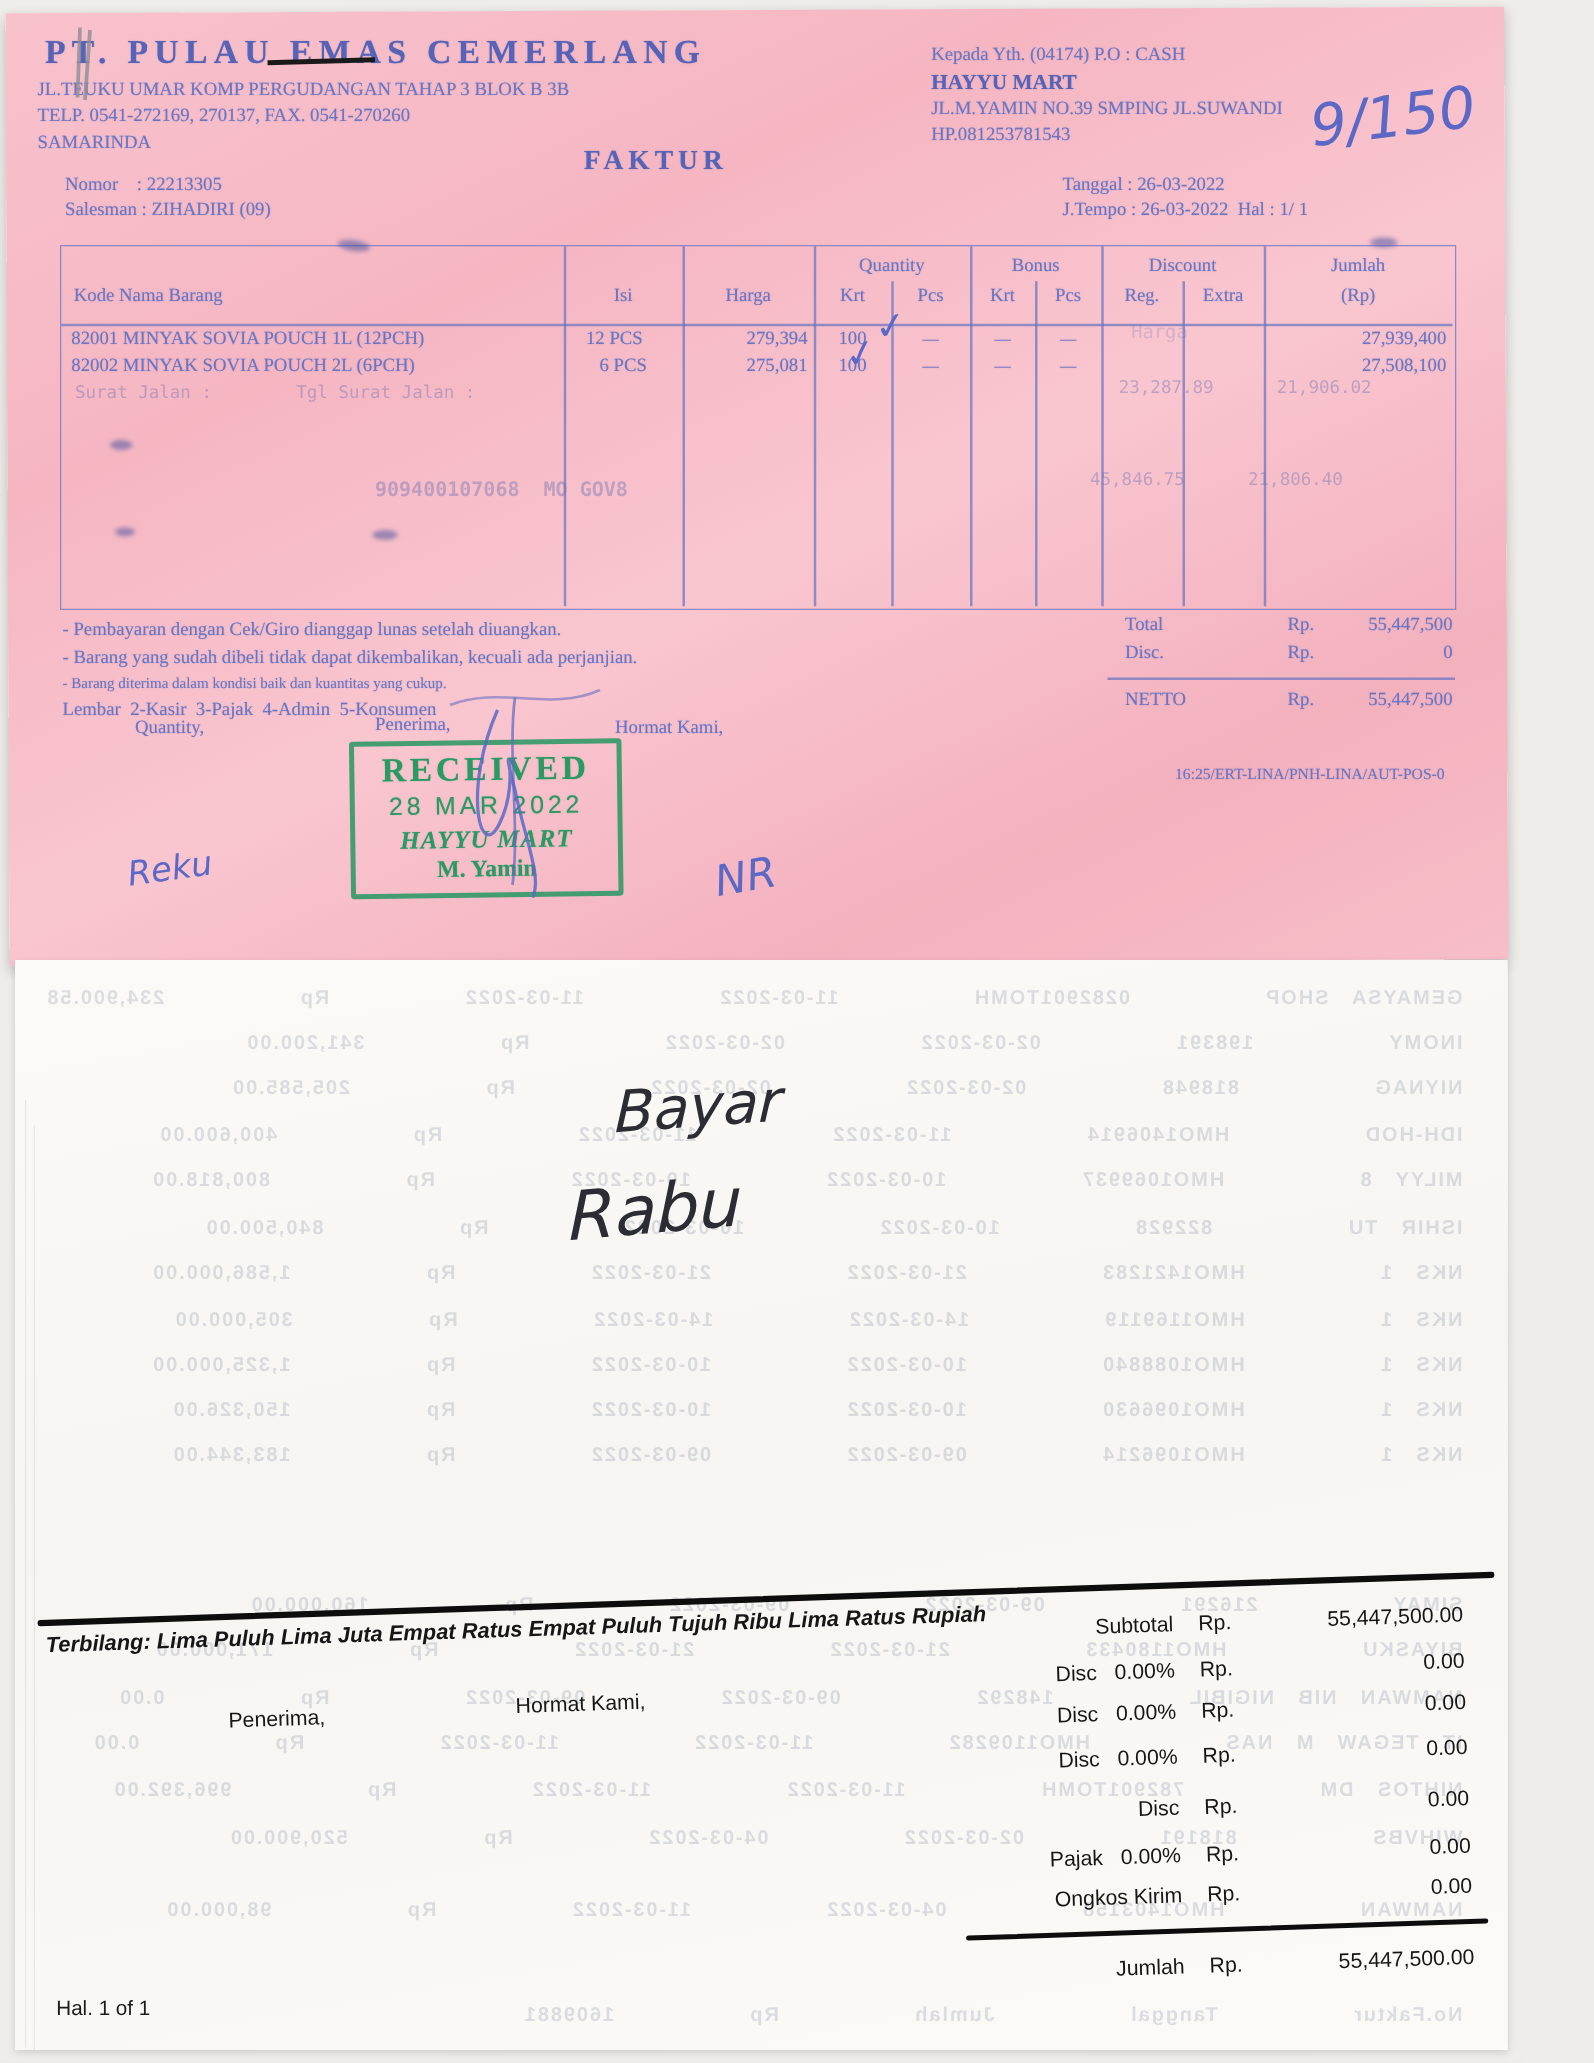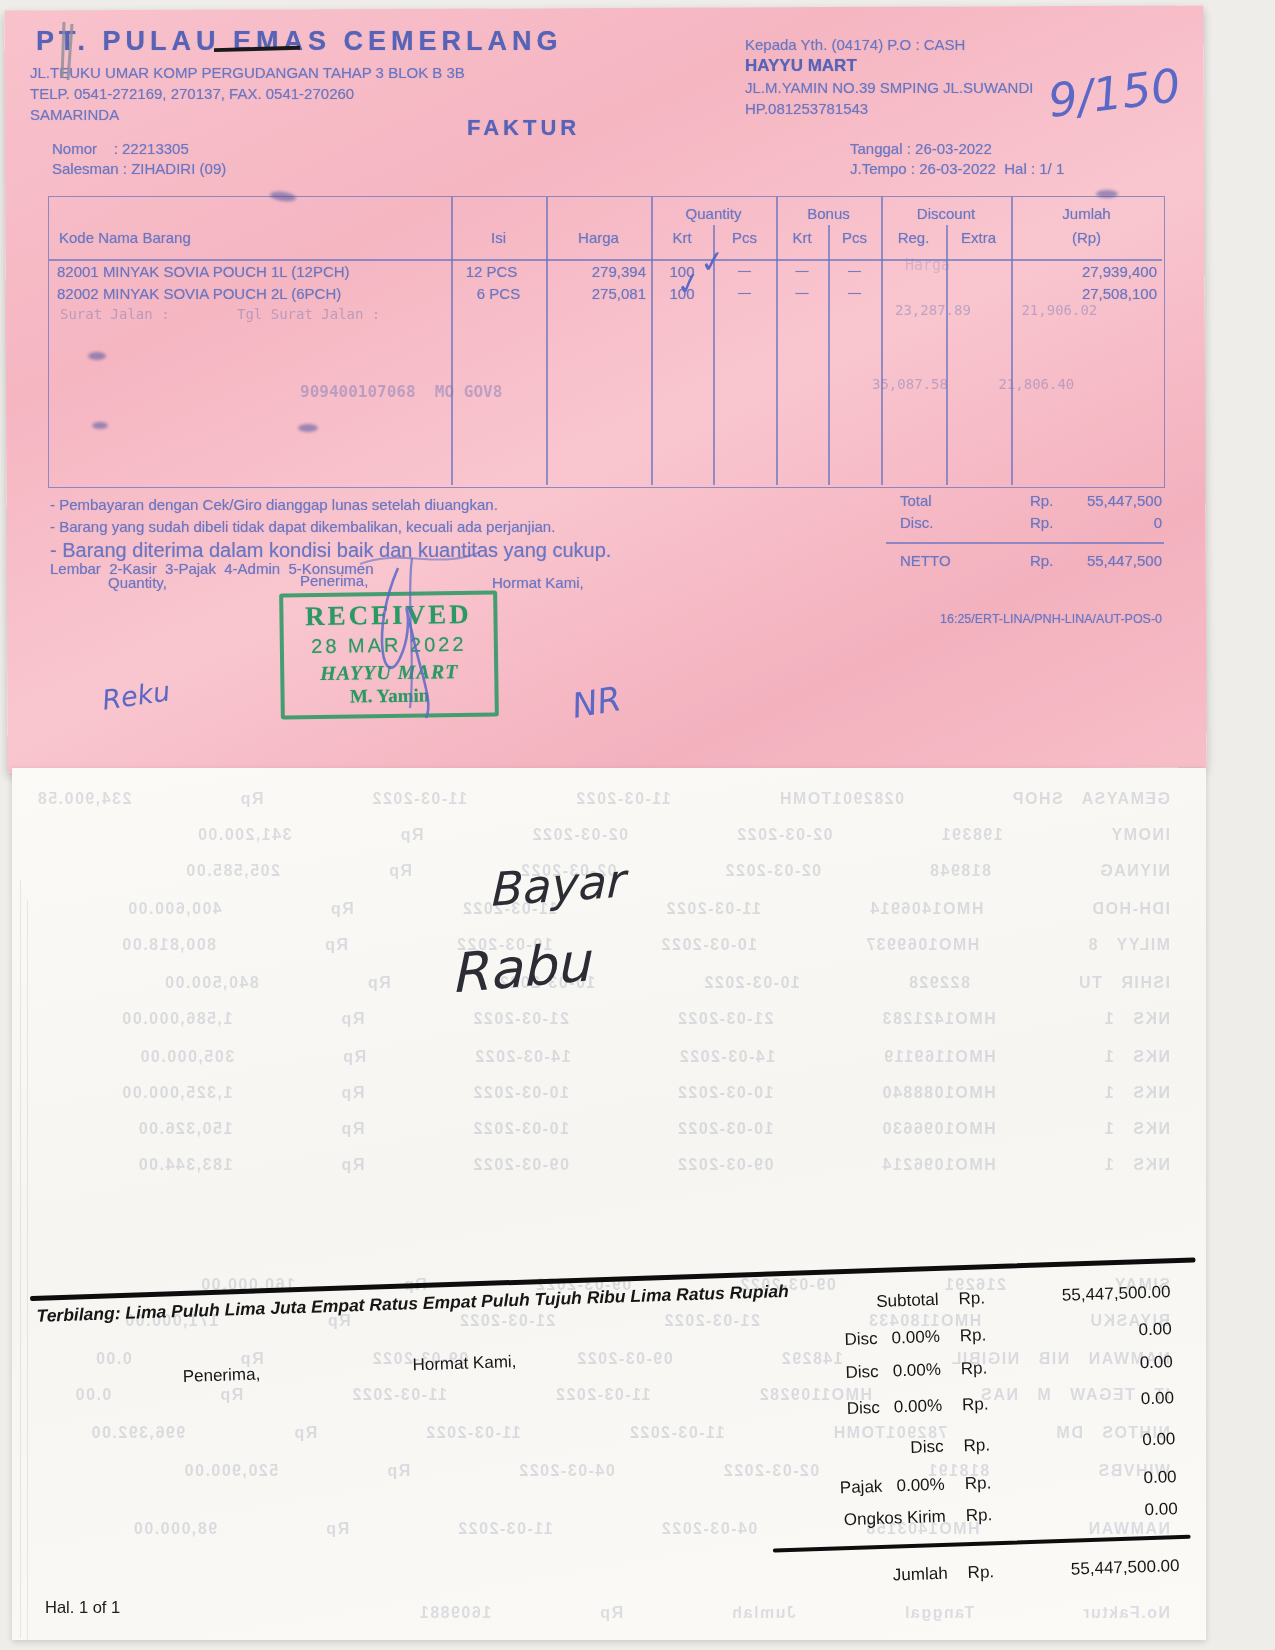--- a/index.html
+++ b/index.html
@@ -8,21 +8,21 @@
   .abs{position:absolute;}
   
   .paper-pink{position:absolute;left:6px;top:8px;width:1199px;height:762px;z-index:0;
     background:linear-gradient(155deg,#f8c2cc 0%,#f5b6c2 30%,#f9c6cf 55%,#f3b1be 80%,#f7bec8 100%);
     box-shadow:0 4px 10px rgba(0,0,0,.22);transform:rotate(-.25deg);}
   .paper-white{position:absolute;left:12px;top:768px;width:1194px;height:872px;z-index:0;
     background:linear-gradient(170deg,#fbfaf6 0%,#f6f5f1 45%,#fbfaf7 100%);
     box-shadow:0 2px 6px rgba(0,0,0,.15);}
   .edge{position:absolute;width:1px;background:rgba(0,0,0,.07);z-index:1;}
   
-  .mono{font-family:Liberation Sans, sans-serif;}
+  .mono{font-family:Liberation Serif, serif;}
   .ink{color:#6b76c3;text-shadow:0 0 1px rgba(107,118,195,.55);}
   .inkb{color:#5663b6;font-weight:bold;text-shadow:0 0 1px rgba(86,99,182,.6);}
   .pre{white-space:pre;}
   .z2{z-index:2;} .z3{z-index:3;} .z4{z-index:4;}
   
   .vl{position:absolute;width:1.5px;background:rgba(104,116,194,.72);}
   .hl{position:absolute;height:1.5px;background:rgba(104,116,194,.72);}
   .tbl{position:absolute;left:48px;top:196px;width:1115px;height:290px;
        border:1.6px solid rgba(104,116,194,.75);z-index:2;}
   
@@ -85,21 +85,21 @@
   <div class="abs z2 mono inkb" style="left:467px;top:115px;font-size:22px;letter-spacing:4px;">FAKTUR</div>
   <div class="abs z2 mono ink pre" style="left:52px;top:140px;font-size:15px;">Nomor    : 22213305</div>
   <div class="abs z2 mono ink pre" style="left:52px;top:160px;font-size:15px;">Salesman : ZIHADIRI (09)</div>
   <div class="abs z2 mono ink pre" style="left:850px;top:140px;font-size:15px;">Tanggal : 26-03-2022</div>
   <div class="abs z2 mono ink pre" style="left:850px;top:160px;font-size:15px;">J.Tempo : 26-03-2022  Hal : 1/ 1</div>
   <div class="hw pen" style="left:1048px;top:66px;font-size:46px;transform:rotate(-7deg);">9/150</div>
 
   <div class="bp" style="left:60px;top:306px;font-size:14px;">Surat Jalan :        Tgl Surat Jalan :</div>
   <div class="bp" style="left:872px;top:302px;font-size:14px;margin-left:23px;">23,287.89      21,906.02</div>
   <div class="bp" style="left:300px;top:382px;font-size:16px;font-weight:bold;">909400107068  MO GOV8</div>
-  <div class="bp" style="left:872px;top:376px;font-size:14px;">35,087.58      21,806.40</div>
+  <div class="bp" style="left:872px;top:376px;font-size:14px;">45,846.75      21,806.40</div>
   <div class="bp" style="left:905px;top:256px;font-size:15px;opacity:.6;">Harga</div>
 
   <div class="tbl">
 
     <div class="vl" style="left:402px;top:0;height:288px;"></div>
     <div class="vl" style="left:497px;top:0;height:288px;"></div>
     <div class="vl" style="left:602px;top:0;height:288px;"></div>
     <div class="vl" style="left:727px;top:0;height:288px;"></div>
     <div class="vl" style="left:832px;top:0;height:288px;"></div>
     <div class="vl" style="left:962px;top:0;height:288px;"></div>
@@ -146,21 +146,21 @@
   <div class="hw pen" style="left:676px;top:266px;font-size:30px;transform:rotate(-12deg);font-style:normal;">✓</div>
 
   <div class="smudge" style="left:270px;top:192px;width:26px;height:9px;transform:rotate(8deg);"></div>
   <div class="smudge" style="left:1096px;top:190px;width:22px;height:8px;"></div>
   <div class="smudge" style="left:88px;top:352px;width:18px;height:8px;"></div>
   <div class="smudge" style="left:92px;top:422px;width:16px;height:7px;"></div>
   <div class="smudge" style="left:298px;top:424px;width:20px;height:8px;"></div>
 
   <div class="abs z2 mono ink pre" style="left:50px;top:496px;font-size:15px;">- Pembayaran dengan Cek/Giro dianggap lunas setelah diuangkan.</div>
   <div class="abs z2 mono ink pre" style="left:50px;top:518px;font-size:15px;">- Barang yang sudah dibeli tidak dapat dikembalikan, kecuali ada perjanjian.</div>
-  <div class="abs z2 mono ink pre" style="left:50px;top:539px;font-size:20px;">- Barang diterima dalam kondisi baik dan kuantitas yang cukup.</div>
+  <div class="abs z2 mono ink pre" style="left:50px;top:539px;font-size:12px;">- Barang diterima dalam kondisi baik dan kuantitas yang cukup.</div>
   <div class="abs z2 mono ink pre" style="left:50px;top:560px;font-size:15px;">Lembar  2-Kasir  3-Pajak  4-Admin  5-Konsumen</div>
 
   <div class="abs z2 mono ink" style="left:900px;top:492px;font-size:15px;">Total</div>
   <div class="abs z2 mono ink" style="left:1030px;top:492px;font-size:15px;">Rp.</div>
   <div class="abs z2 mono ink" style="left:1022px;top:492px;width:140px;text-align:right;font-size:15px;">55,447,500</div>
   <div class="abs z2 mono ink" style="left:900px;top:514px;font-size:15px;">Disc.</div>
   <div class="abs z2 mono ink" style="left:1030px;top:514px;font-size:15px;">Rp.</div>
   <div class="abs z2 mono ink" style="left:1022px;top:514px;width:140px;text-align:right;font-size:15px;">0</div>
   <div class="hl" style="left:886px;top:542px;width:278px;z-index:2;"></div>
   <div class="abs z2 mono ink" style="left:900px;top:552px;font-size:15px;">NETTO</div>

